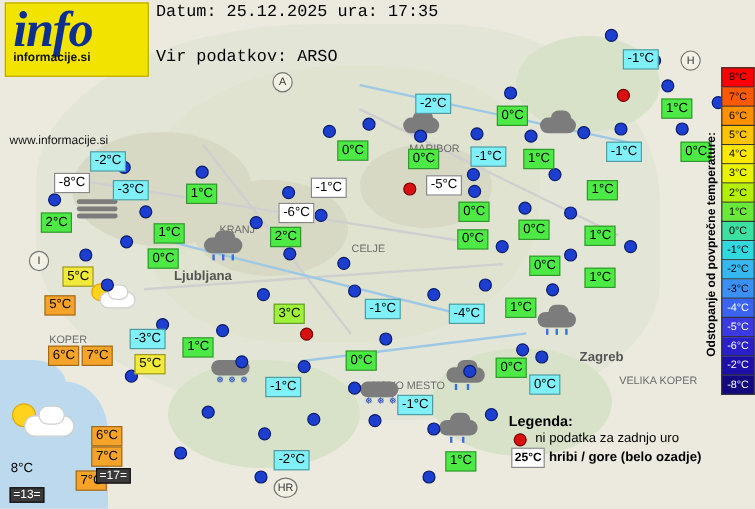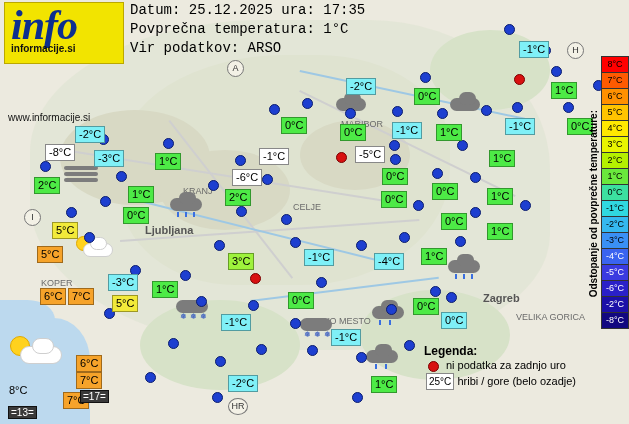--- a/index.html
+++ b/index.html
@@ -166,21 +166,21 @@
   <div class="river" style="left:300px;top:70px;width:230px;transform:rotate(12deg);"></div>
   <div class="river" style="left:250px;top:300px;width:190px;transform:rotate(-7deg);"></div>
 
   <div class="place big" style="left:145px;top:224px;">Ljubljana</div>
   <div class="place big" style="left:483px;top:292px;">Zagreb</div>
   <div class="place" style="left:183px;top:186px;">KRANJ</div>
   <div class="place" style="left:293px;top:202px;">CELJE</div>
   <div class="place" style="left:341px;top:119px;">MARIBOR</div>
   <div class="place" style="left:41px;top:278px;">KOPER</div>
   <div class="place" style="left:310px;top:316px;">NOVO MESTO</div>
-  <div class="place" style="left:516px;top:312px;">VELIKA GORICA</div>
+  <div class="place" style="left:516px;top:312px;">VELIKA KOPER</div>
 
   <div class="border-tag" style="left:227px;top:60px;">A</div>
   <div class="border-tag" style="left:567px;top:42px;">H</div>
   <div class="border-tag" style="left:24px;top:209px;">I</div>
   <div class="border-tag" style="left:228px;top:398px;width:18px;">HR</div>
 
   <div class="wx" style="left:336px;top:92px;">
     <div class="cloud" style="left:0;top:6px;width:30px;height:13px;"></div>
     <div class="cloud" style="left:8px;top:0;width:17px;height:13px;"></div>
   </div>
@@ -363,30 +363,29 @@
 
   <div class="logo">
     <div class="big">info</div>
     <div class="dom">informacije.si</div>
   </div>
   <div class="logo" style="background:transparent;border:none;height:auto;top:56px;">
     <div class="www">www.informacije.si</div>
   </div>
 
   <div class="hdr hdr1">Datum: 25.12.2025 ura: 17:35</div>
-  <div class="hdr hdr2">Povprečna temperatura: 1°C</div>
   <div class="hdr hdr3">Vir podatkov: ARSO</div>
 
   <div class="legend">
     <div class="title">Legenda:</div>
     <div class="row">
       <span class="mark" style="display:inline-block;width:9px;height:9px;border-radius:50%;background:#d81010;border:1px solid #7a0000;"></span>
       <span>ni podatka za zadnjo uro</span>
     </div>
-    <div class="row" style="padding-left:2px;">
+    <div class="row" style="padding-left:2px;font-weight:bold;">
       <span class="sq">25°C</span>
       <span>hribi / gore (belo ozadje)</span>
     </div>
   </div>
 
   <div class="scale" id="scale-layer">
       <div class="cell" style="background: rgb(255, 0, 0); color: rgb(0, 0, 0);">8°C</div>
       <div class="cell" style="background: rgb(255, 90, 0); color: rgb(0, 0, 0);">7°C</div>
       <div class="cell" style="background: rgb(255, 144, 0); color: rgb(0, 0, 0);">6°C</div>
       <div class="cell" style="background: rgb(255, 196, 0); color: rgb(0, 0, 0);">5°C</div>

